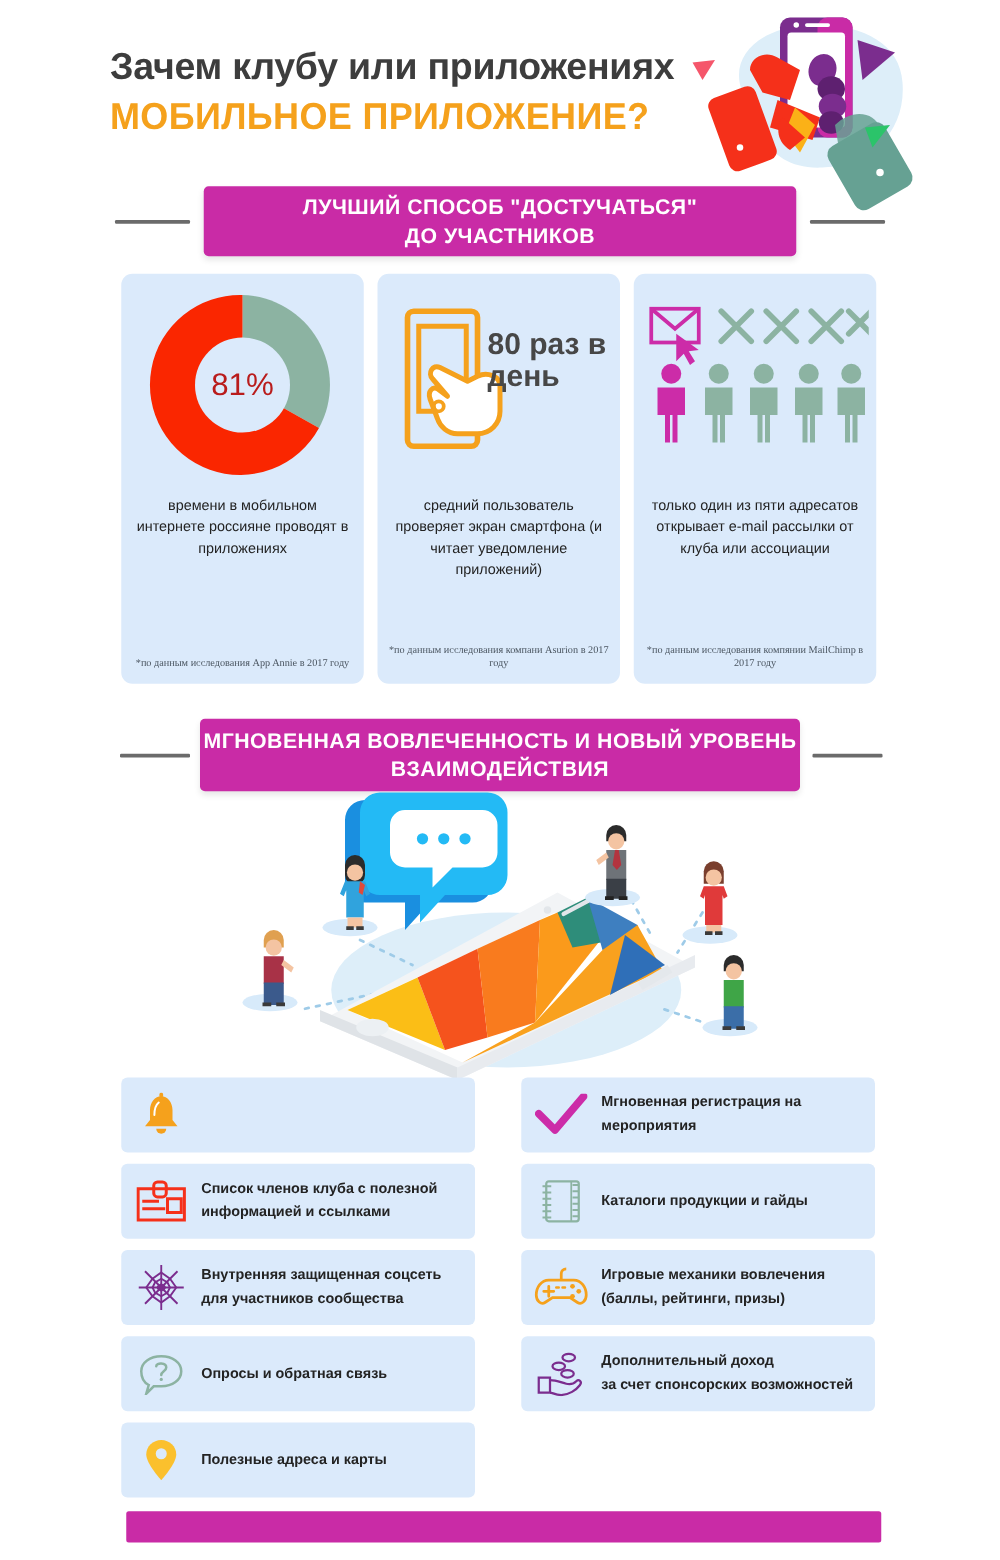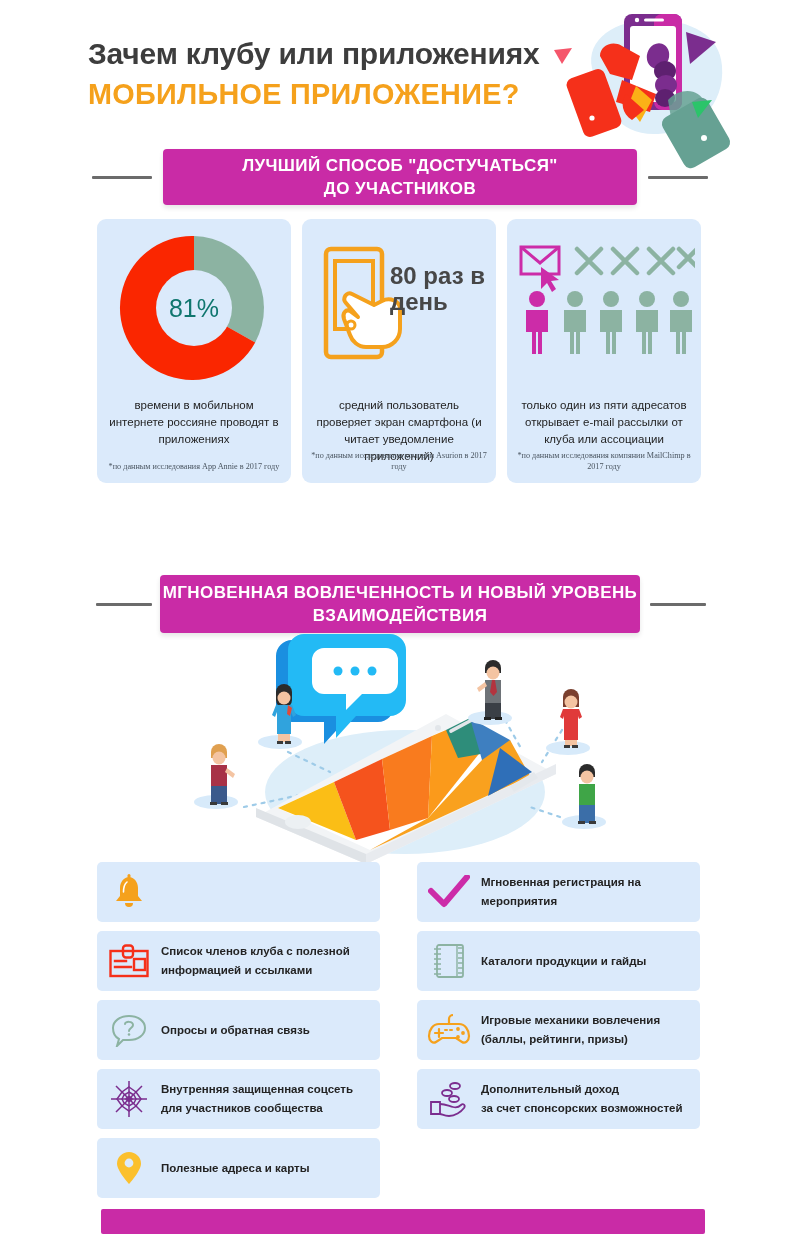--- a/index.html
+++ b/index.html
@@ -43,21 +43,21 @@
 
   .dash{position:absolute;height:3px;background:#6b6b6b;border-radius:1px;}
   #dash-l1{left:92px;top:176px;width:60px;}
   #dash-r1{left:648px;top:176px;width:60px;}
   #dash-l2{left:96px;top:603px;width:56px;}
   #dash-r2{left:650px;top:603px;width:56px;}
 
   
   .cards{position:absolute;left:0;top:219px;width:800px;height:330px;}
   .card{
-    position:absolute;top:0;width:194px;height:264px;
+    position:absolute;top:0;width:194px;height:328px;
     background:#dbeafb;border-radius:9px;
   }
   #card1{left:97px;}
   #card2{left:302px;}
   #card3{left:507px;}
 
   .card-visual{position:absolute;left:0;top:0;width:194px;height:170px;}
   .card-text{
     position:absolute;left:10px;top:178px;width:174px;
     text-align:center;font-size:11.5px;font-weight:400;color:#232323;
@@ -67,21 +67,21 @@
     position:absolute;left:6px;bottom:11px;width:182px;
     text-align:center;font-family:"Liberation Serif", serif;
     font-size:8.2px;color:#4a5560;line-height:11px;
   }
 
   
   .donut-wrap{position:absolute;left:22px;top:14px;width:150px;height:150px;}
   .donut-label{
     position:absolute;left:0;top:0;width:150px;height:150px;
     display:flex;align-items:center;justify-content:center;
-    font-size:25px;font-weight:400;color:#0f766e;
+    font-size:25px;font-weight:400;color:#b91c1c;
   }
 
   
   .mid-visual{position:absolute;left:0;top:0;width:194px;height:170px;}
   .big-number{
     position:absolute;left:88px;top:44px;width:100px;
     font-size:24px;font-weight:700;color:#474747;line-height:26px;
     text-align:left;
   }
 
@@ -372,46 +372,46 @@
           </svg>
         </div>
         <div class="feat-label">
           <div>Список членов клуба с полезной</div>
           <div>информацией и ссылками</div>
         </div>
       </div>
 
       <div class="feat-row">
         <div class="feat-icon">
-          <svg width="38" height="34" viewBox="0 0 38 34" xmlns="http://www.w3.org/2000/svg">
-            <path d="M19 3 C28 3 35 8 35 15 C35 22 28 27 19 27 L13 27 L7 33 L9 26 C5 24 3 20 3 15 C3 8 10 3 19 3 z" fill="none" stroke="#8cb3a2" stroke-width="2"></path>
-            <path d="M15 11 C15 8 23 8 23 12 C23 15 19 15 19 18" fill="none" stroke="#8cb3a2" stroke-width="2" stroke-linecap="round"></path>
-            <circle cx="19" cy="21.5" r="1.3" fill="#8cb3a2"></circle>
-          </svg>
-        </div>
-        <div class="feat-label">
-          <div>Опросы и обратная связь</div>
-          <div></div>
-        </div>
-      </div>
-
-      <div class="feat-row">
-        <div class="feat-icon">
           <svg width="40" height="40" viewBox="0 0 40 40" xmlns="http://www.w3.org/2000/svg">
             <g stroke="#7b2d8e" stroke-width="1.5" fill="none">
               <path d="M20 2 v36 M2 20 h36 M7 7 L33 33 M33 7 L7 33"></path>
               <path d="M20 8 L27 13 L32 20 L27 27 L20 32 L13 27 L8 20 L13 13 Z"></path>
               <path d="M20 13 L25 16 L27 20 L25 24 L20 27 L15 24 L13 20 L15 16 Z"></path>
               <path d="M20 17.5 L22.5 19 L23 20 L22.5 21 L20 22.5 L17.5 21 L17 20 L17.5 19 Z"></path>
             </g>
           </svg>
         </div>
         <div class="feat-label">
           <div>Внутренняя защищенная соцсеть</div>
           <div>для участников сообщества</div>
+        </div>
+      </div>
+
+      <div class="feat-row">
+        <div class="feat-icon">
+          <svg width="38" height="34" viewBox="0 0 38 34" xmlns="http://www.w3.org/2000/svg">
+            <path d="M19 3 C28 3 35 8 35 15 C35 22 28 27 19 27 L13 27 L7 33 L9 26 C5 24 3 20 3 15 C3 8 10 3 19 3 z" fill="none" stroke="#8cb3a2" stroke-width="2"></path>
+            <path d="M15 11 C15 8 23 8 23 12 C23 15 19 15 19 18" fill="none" stroke="#8cb3a2" stroke-width="2" stroke-linecap="round"></path>
+            <circle cx="19" cy="21.5" r="1.3" fill="#8cb3a2"></circle>
+          </svg>
+        </div>
+        <div class="feat-label">
+          <div>Опросы и обратная связь</div>
+          <div></div>
         </div>
       </div>
 
       <div class="feat-row">
         <div class="feat-icon">
           <svg width="26" height="36" viewBox="0 0 26 36" xmlns="http://www.w3.org/2000/svg">
             <path d="M13 2 C19.6 2 25 7.2 25 13.5 C25 21 13 34 13 34 C13 34 1 21 1 13.5 C1 7.2 6.4 2 13 2 z" fill="#fbc02d"></path>
             <circle cx="13" cy="13" r="4.4" fill="#dbeafb"></circle>
           </svg>
         </div>

